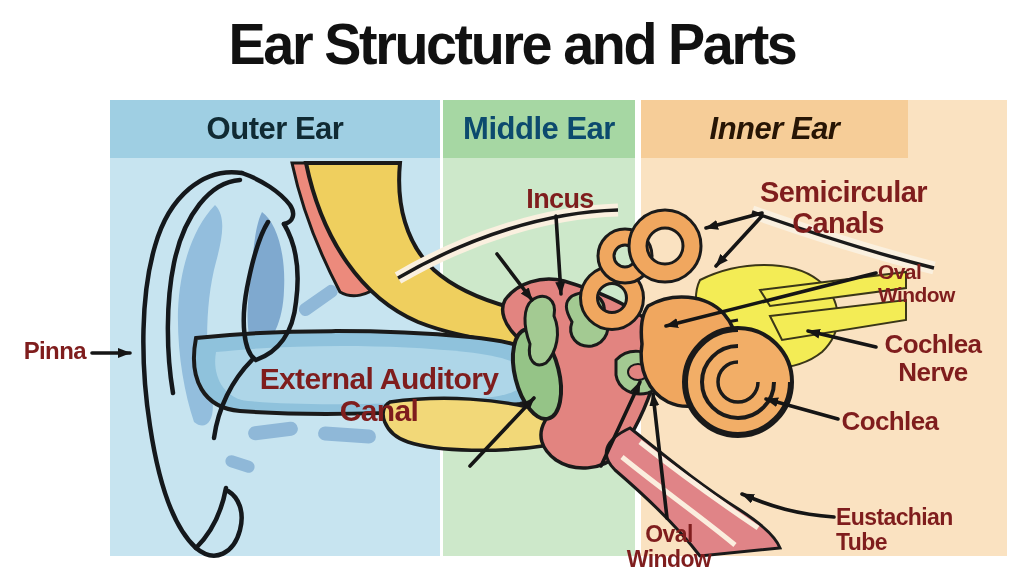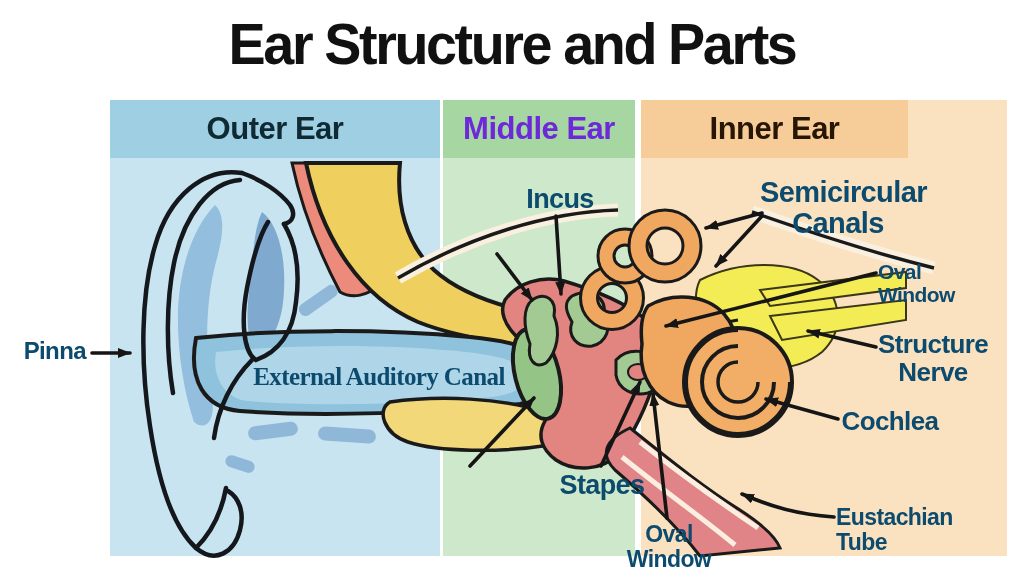--- a/index.html
+++ b/index.html
@@ -11,29 +11,29 @@
          transform:scaleX(.96);}
   
   .panel{position:absolute;top:100px;height:456px;}
   .panel-outer{left:110px;width:330px;background:#c7e4f0;}
   .panel-middle{left:443px;width:192px;background:#cde8ca;}
   .panel-inner{left:641px;width:366px;background:#fae2c1;}
   .pheader{position:absolute;left:0;top:0;height:58px;width:100%;
            display:flex;align-items:center;justify-content:center;
            font-size:31px;font-weight:800;letter-spacing:-0.5px;color:#14241a;text-align:right;}
   .ph-outer{background:#9fcfe3;color:#102a33;}
-  .ph-middle{background:#a6d7a3;color:#6d28d9;}
-  .ph-inner{background:#f6cd98;width:267px;color:#271505;}
+  .ph-middle{background:#a6d7a3;color:#0c4a6e;}
+  .ph-inner{background:#f6cd98;width:267px;color:#271505;font-style:italic;}
   
   #art{position:absolute;left:0;top:0;width:1024px;height:572px;}
   
-  .lbl{position:absolute;color:#0c4a6e;font-weight:600;letter-spacing:-0.6px;
+  .lbl{position:absolute;color:#7f1d1d;font-weight:600;letter-spacing:-0.6px;
        text-align:center;line-height:1.08;}
   .lbl-pinna            {left:10px;  top:338px; width:76px;  font-size:24px; text-align:right;}
-  .lbl-eac              {left:253px; top:363px; width:252px; font-size:25px;font-family:Liberation Serif, serif;}
+  .lbl-eac              {left:253px; top:363px; width:252px; font-size:30px;}
   .lbl-eardrum          {left:421px; top:471px; width:110px; font-size:27px;}
   .lbl-stapes           {left:554px; top:471px; width:96px;  font-size:27px;}
   .lbl-oval-window-btm  {left:604px; top:522px; width:130px; font-size:23px;}
   .lbl-incus            {left:518px; top:185px; width:84px;  font-size:27px;}
   .lbl-malleus          {left:450px; top:222px; width:104px; font-size:27px;}
   .lbl-semicircular     {left:760px; top:177px; width:156px; font-size:29px;}
   .lbl-oval-window-top  {left:878px; top:261px; width:124px; font-size:21px; text-align:left;}
   .lbl-auditory-nerve   {left:878px; top:330px; width:110px; font-size:26px;}
   .lbl-cochlea          {left:840px; top:407px; width:100px; font-size:26px;}
   .lbl-eustachian       {left:836px; top:505px; width:162px; font-size:23px; text-align:left;}
@@ -149,21 +149,20 @@
       <path d="M762,216 L716,266" marker-end="url(#ah)"></path>
       <path d="M876,273 L666,326" marker-end="url(#ah)"></path>
       <path d="M876,347 L808,331" marker-end="url(#ah)"></path>
       <path d="M838,419 L766,399" marker-end="url(#ah)"></path>
       <path d="M834,517 C796,514 772,507 742,494" marker-end="url(#ah)"></path>
     </g>
   </svg>
 
   <div class="lbl lbl-pinna">Pinna</div>
   <div class="lbl lbl-eac">External Auditory Canal</div>
-  <div class="lbl lbl-stapes">Stapes</div>
   <div class="lbl lbl-oval-window-btm">Oval Window</div>
   <div class="lbl lbl-incus">Incus</div>
   <div class="lbl lbl-semicircular">Semicircular Canals</div>
   <div class="lbl lbl-oval-window-top">Oval Window</div>
-  <div class="lbl lbl-auditory-nerve">Structure Nerve</div>
+  <div class="lbl lbl-auditory-nerve">Cochlea Nerve</div>
   <div class="lbl lbl-eustachian">Eustachian Tube</div>
   <div class="lbl lbl-cochlea">Cochlea</div>
 </div>
 
 </body></html>

